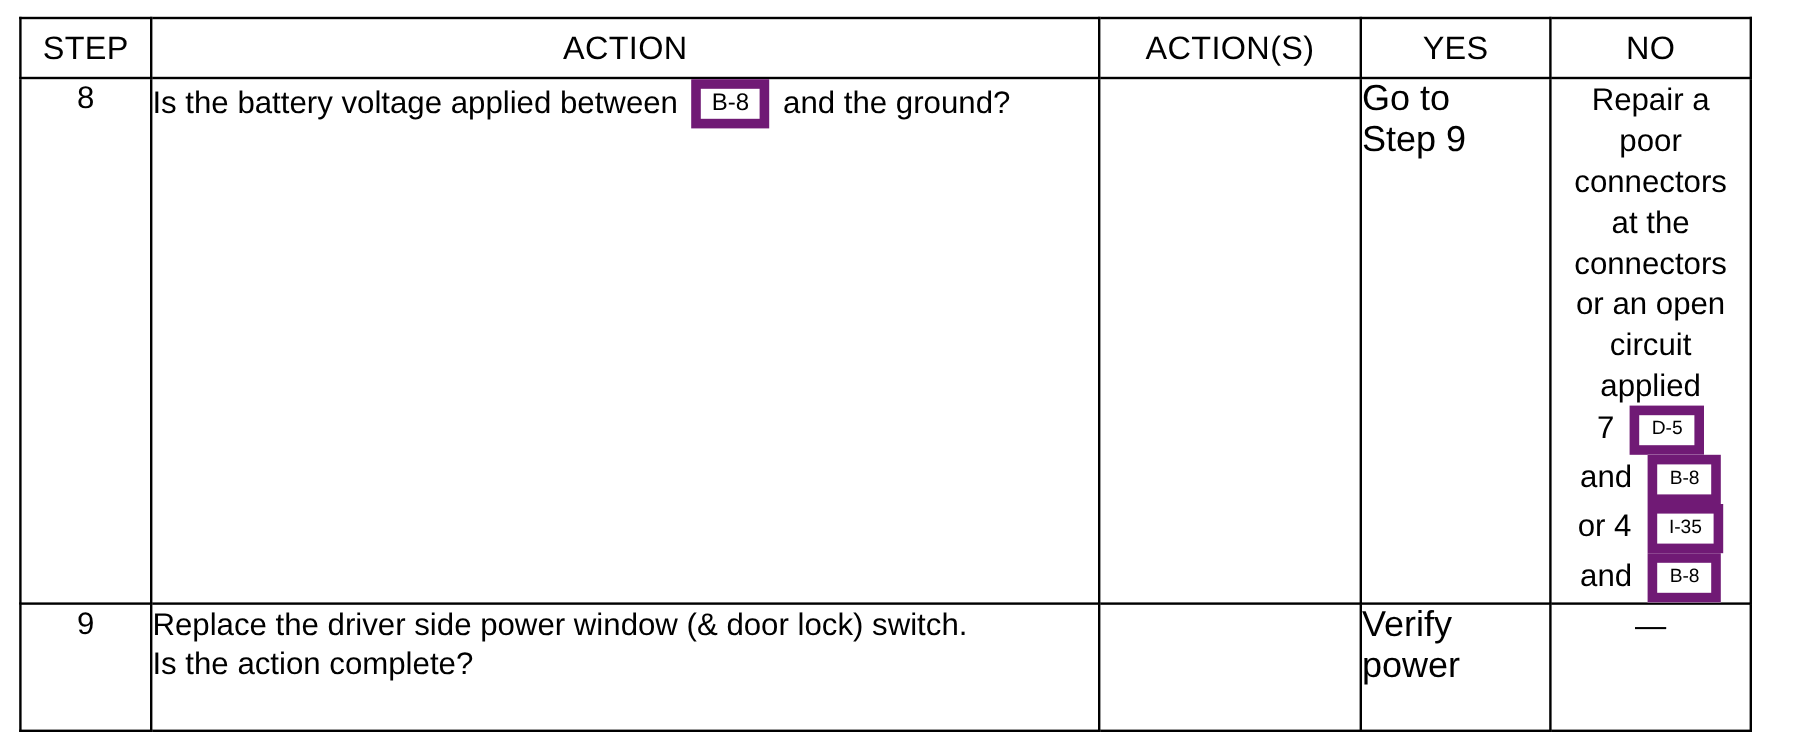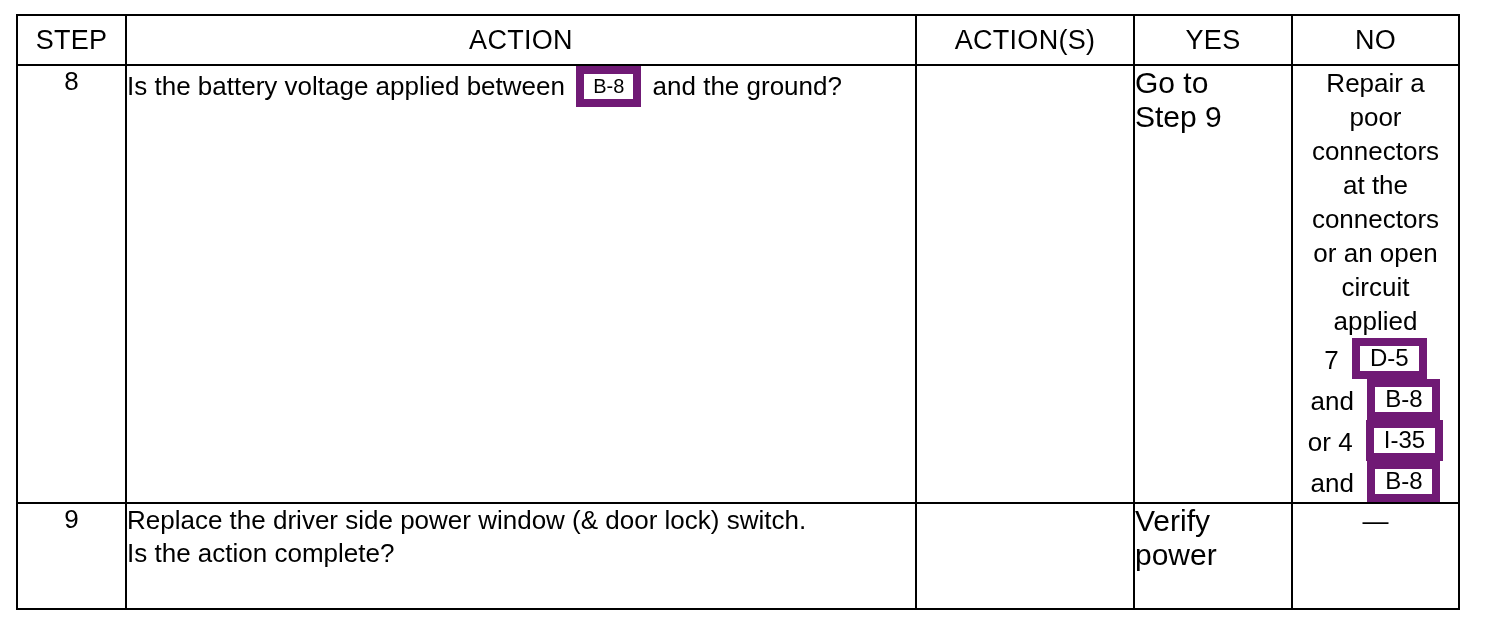--- a/index.html
+++ b/index.html
@@ -105,21 +105,21 @@
     padding: 0px 9px 1px 9px;
     margin: 0 4px;
     font-size: 20px;
     line-height: 24px;
     vertical-align: 2px;
     background: #ffffff;
     white-space: nowrap;
   }
 
   .conn-sm {
-    font-size: 24px;
+    font-size: 16px;
     padding: 0px 10px 1px 10px;
   }
 
   .no-cell .conn {
     margin: 0 0 0 6px;
     vertical-align: 3px;
   }
 
   .dash-mark {
     display: inline-block;

